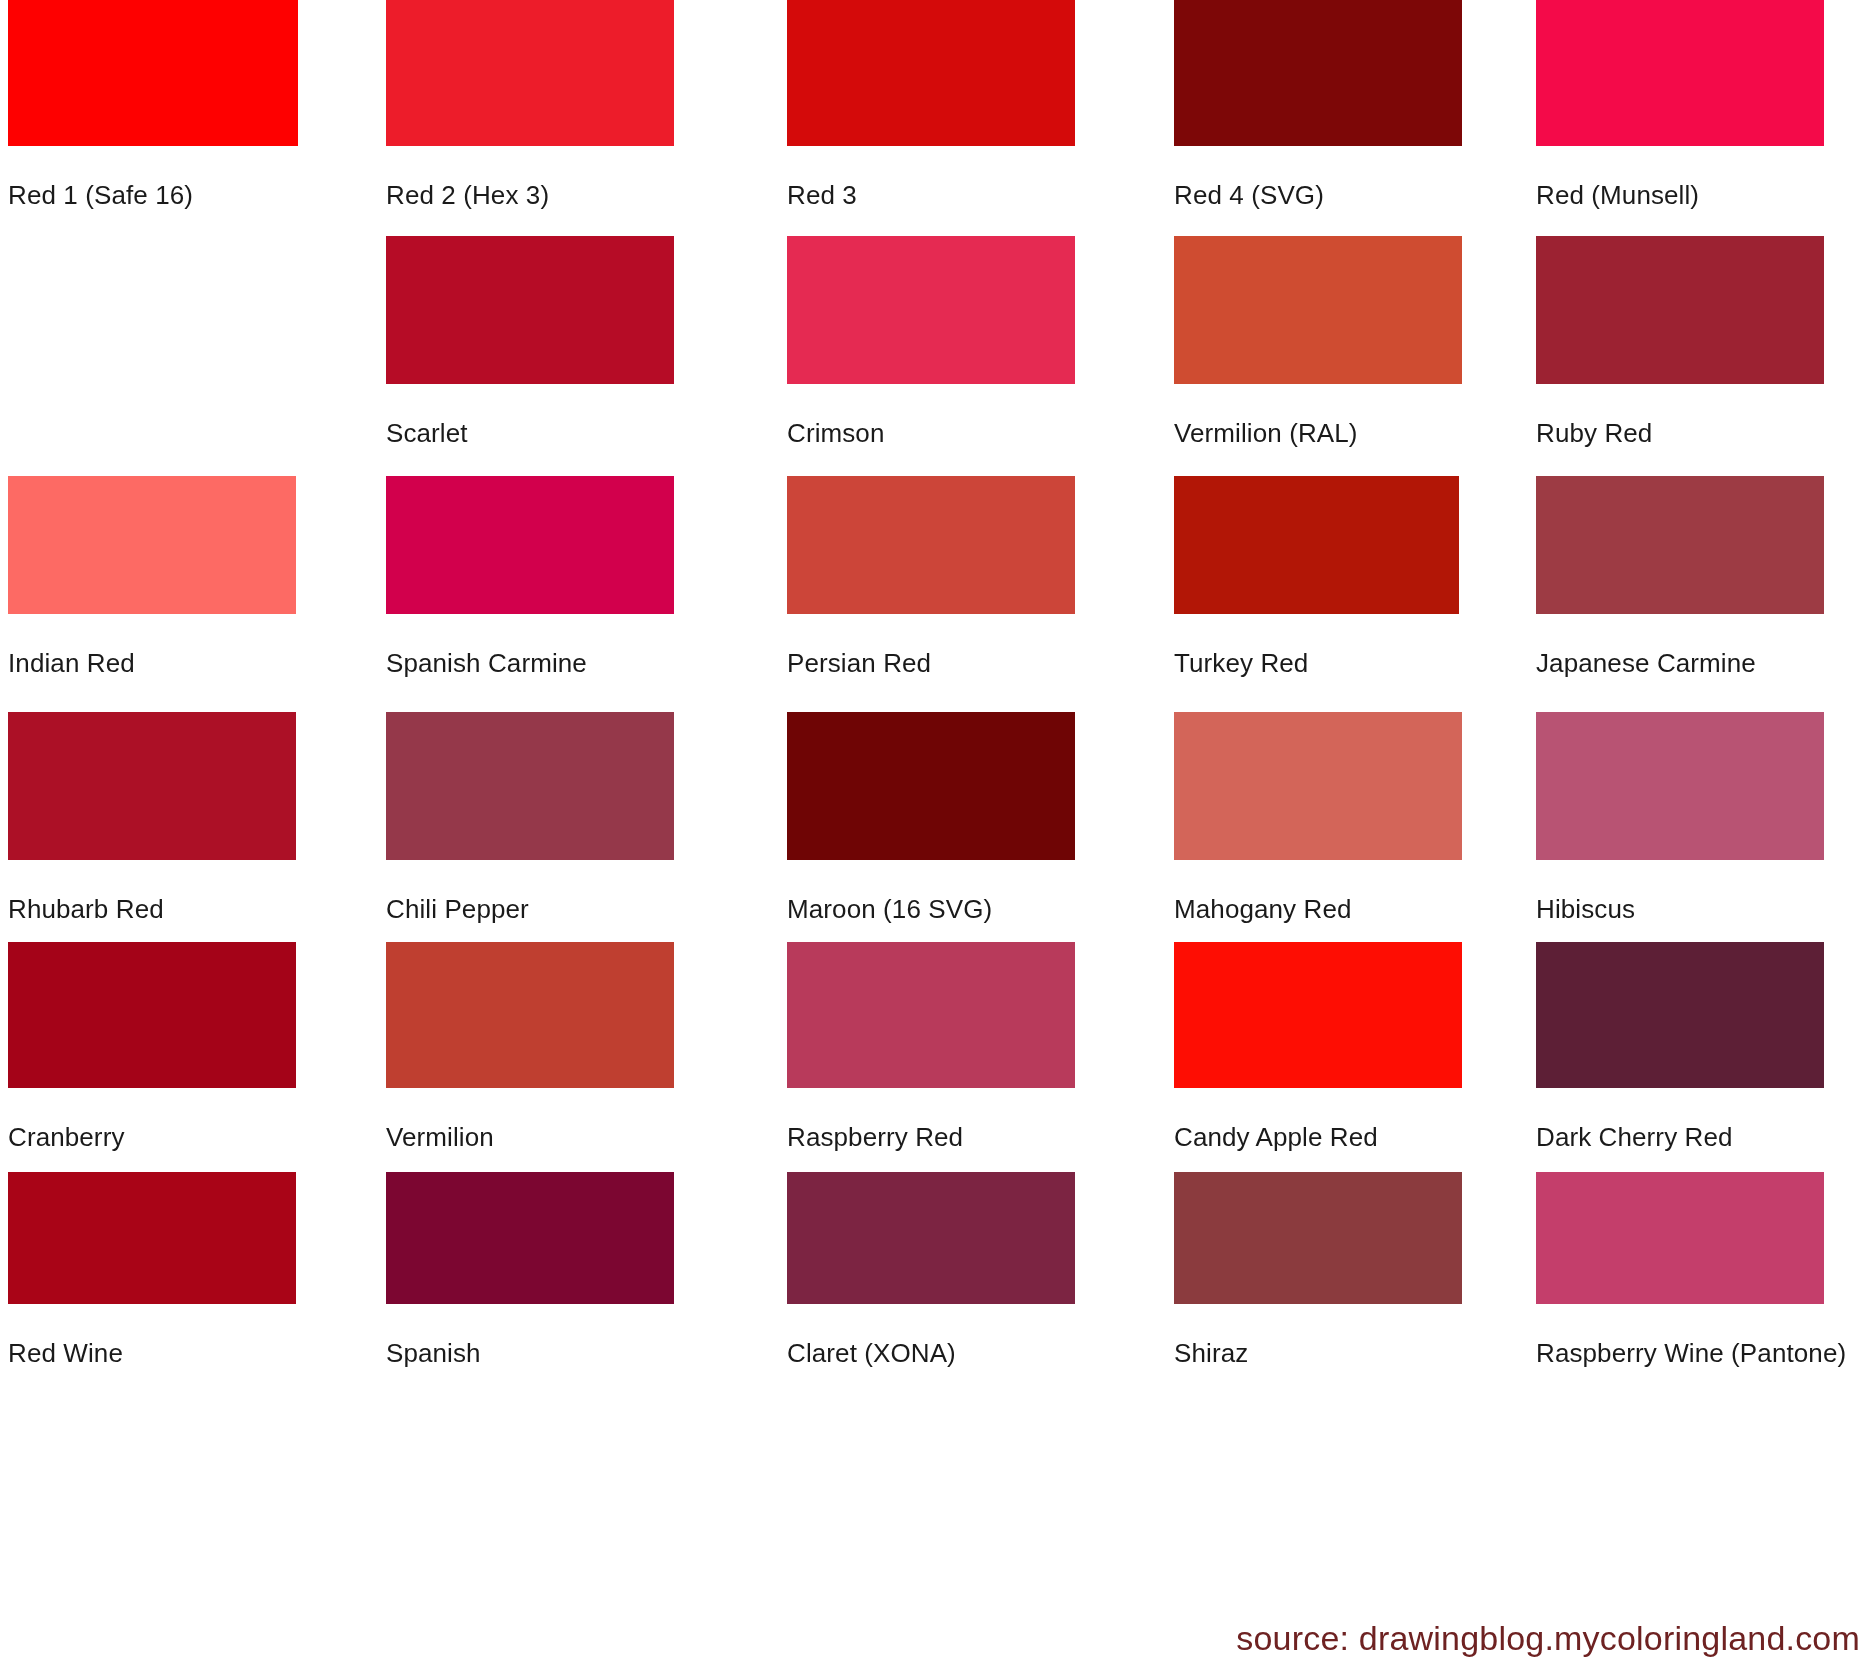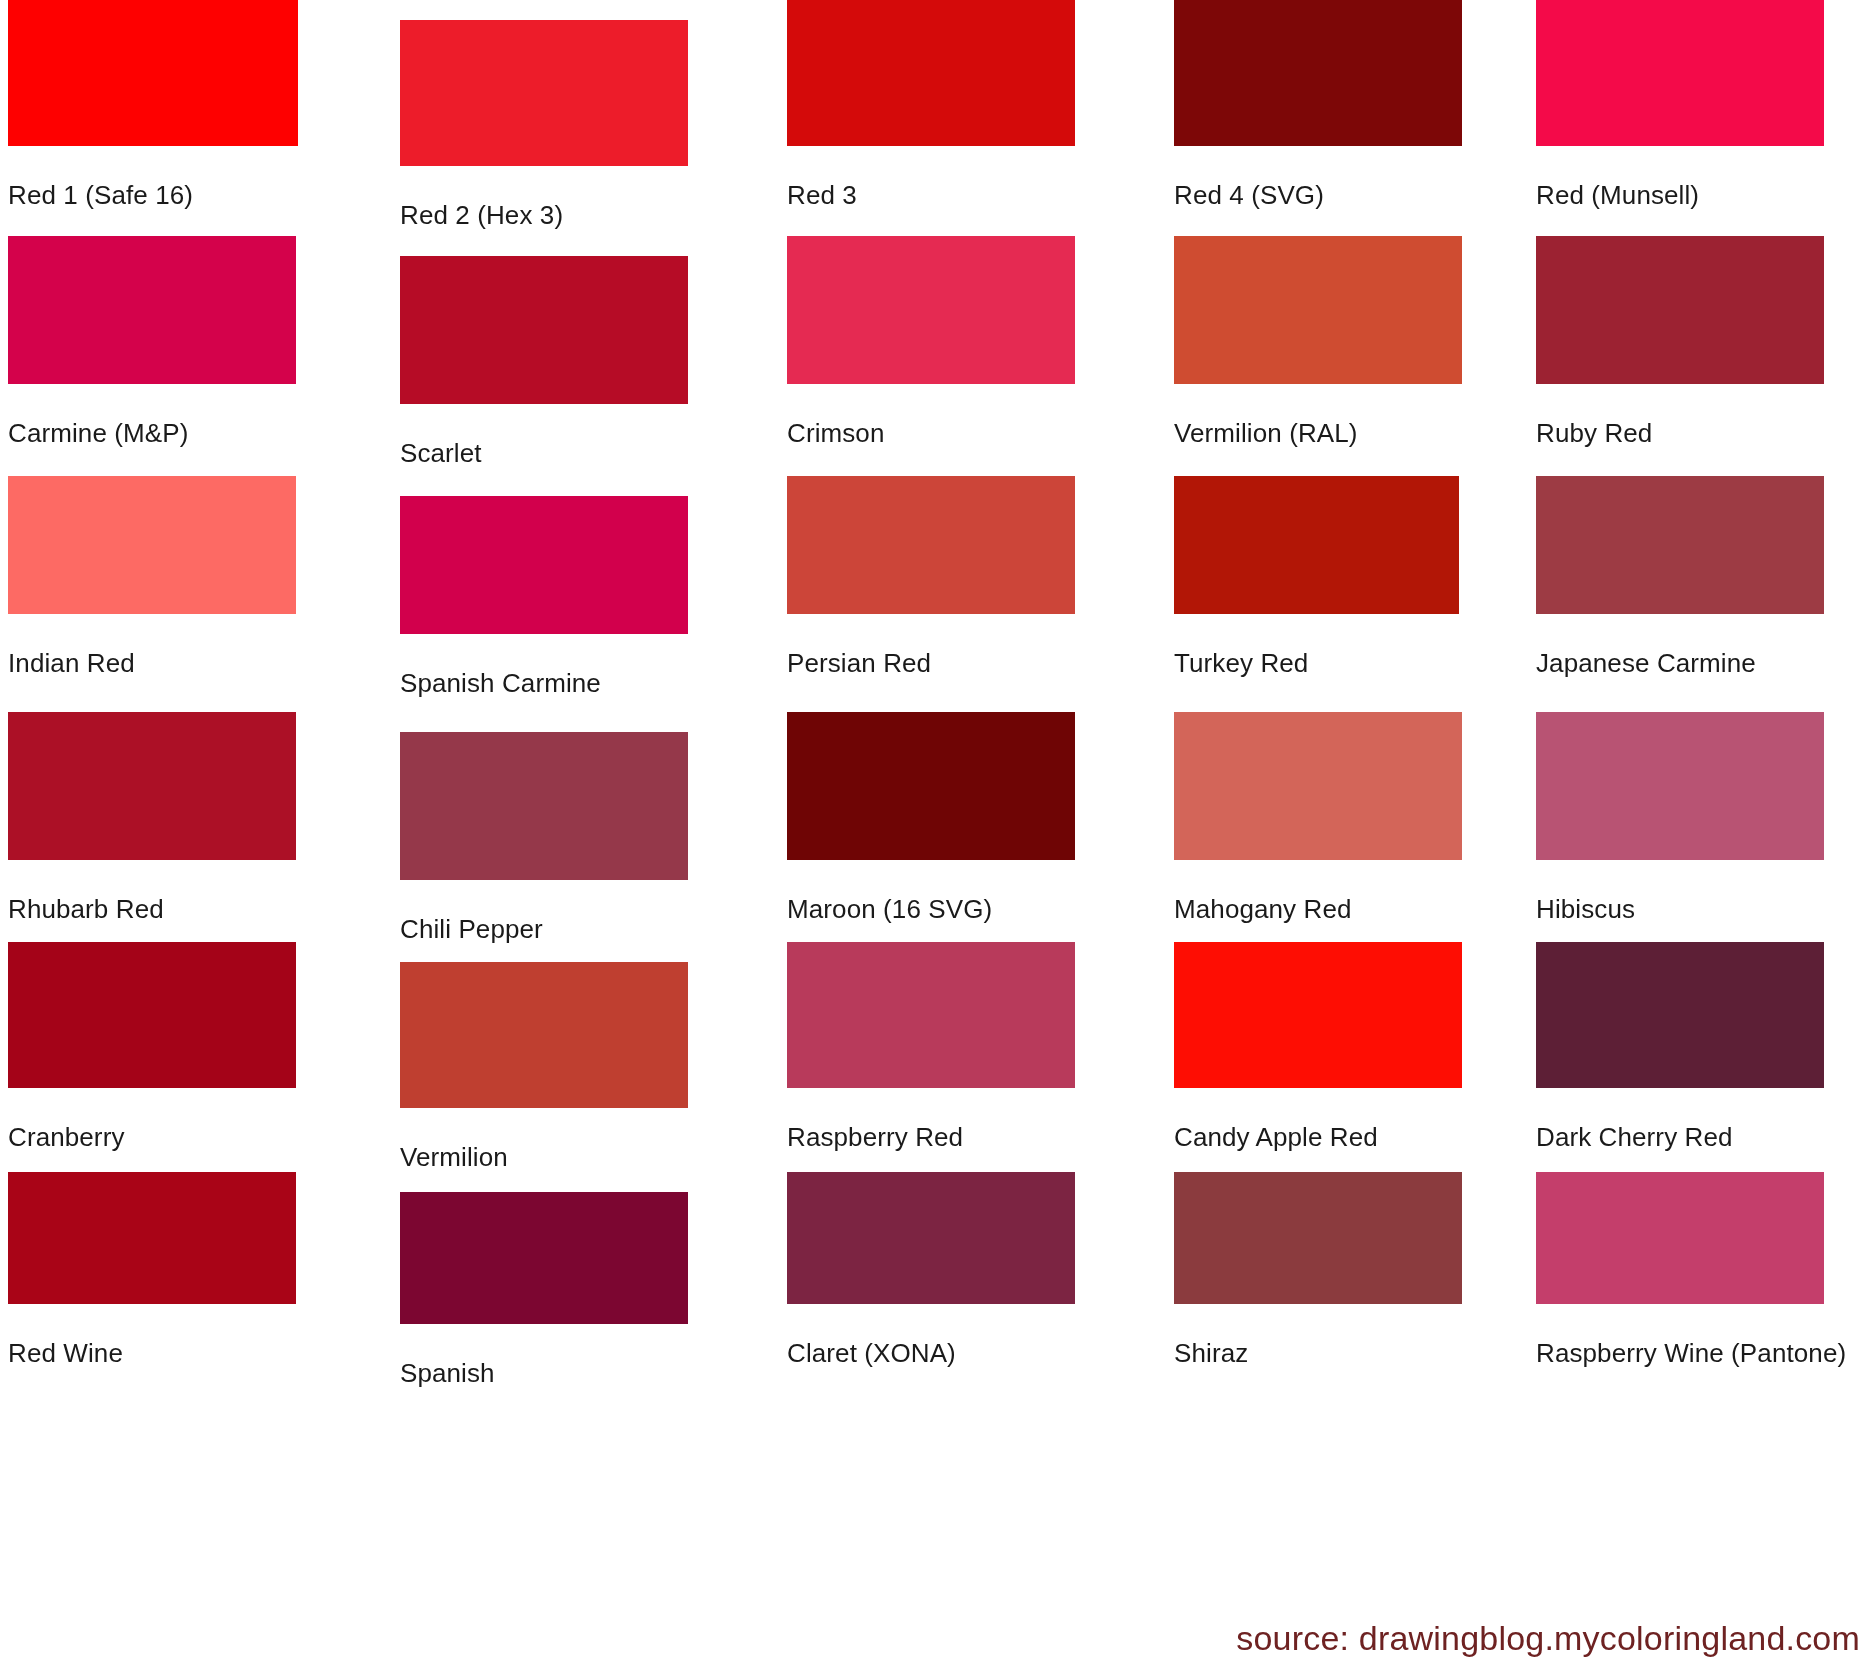--- a/index.html
+++ b/index.html
@@ -36,21 +36,21 @@
     height: 280px;
   }
 
   .swatch-cell {
     position: absolute;
     top: 0;
     width: 288px;
   }
 
   .swatch-cell.col-0 { left: 8px; }
-  .swatch-cell.col-1 { left: 400px; margin-top: 20px; }
+  .swatch-cell.col-1 { left: 386px; }
   .swatch-cell.col-2 { left: 787px; }
   .swatch-cell.col-3 { left: 1174px; }
   .swatch-cell.col-4 { left: 1536px; }
 
   .swatch-chip {
     width: 288px;
     height: 146px;
     display: block;
   }
 
@@ -122,24 +122,20 @@
         <span class="swatch-chip" style="background-color: rgb(125, 7, 7);"></span>
         <div class="swatch-label">Red 4 (SVG)</div>
       </div>
       <div class="swatch-cell col-4">
         <span class="swatch-chip" style="background-color: rgb(244, 10, 73);"></span>
         <div class="swatch-label">Red (Munsell)</div>
       </div>
     </div>
 
     <div class="swatch-row row-1">
-      <div class="swatch-cell col-0">
-        <span class="swatch-chip" style="background-color: rgb(212, 2, 75);"></span>
-        <div class="swatch-label">Carmine (M&amp;P)</div>
-      </div>
       <div class="swatch-cell col-1">
         <span class="swatch-chip" style="background-color: rgb(182, 12, 38);"></span>
         <div class="swatch-label">Scarlet</div>
       </div>
       <div class="swatch-cell col-2">
         <span class="swatch-chip" style="background-color: rgb(229, 42, 82);"></span>
         <div class="swatch-label">Crimson</div>
       </div>
       <div class="swatch-cell col-3">
         <span class="swatch-chip" style="background-color: rgb(207, 76, 49);"></span>

